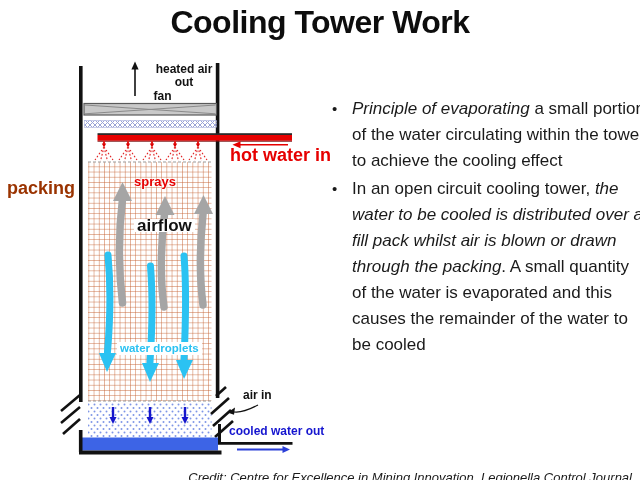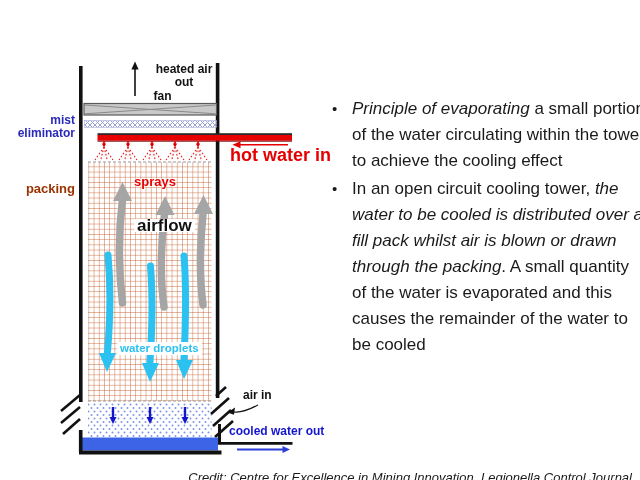--- a/index.html
+++ b/index.html
@@ -32,20 +32,21 @@
   .credit {
     position:absolute; right:8px; top:470px; font-size:13px;
     font-style:italic; color:#1a1a1a;
   }
 </style>
 </head>
 <body>
 
 <div class="slide">
 
+  <h1 class="title">Cooling Tower Work</h1>
 
   <div class="diagram">
 
     <svg width="640" height="480" viewBox="0 0 640 480">
       <defs>
         <pattern id="grid" width="5.2" height="5.2" patternUnits="userSpaceOnUse">
           <path d="M 5.2 0 L 0 0 0 5.2" fill="none" stroke="#c4602f" stroke-width="0.9"></path>
         </pattern>
         <pattern id="mist" width="5" height="5" patternUnits="userSpaceOnUse">
           <path d="M0 5 L5 0 M0 0 L5 5" fill="none" stroke="#99a2d6" stroke-width="1"></path>
@@ -178,27 +179,23 @@
         <line x1="237" y1="449.5" x2="284" y2="449.5" stroke="#2b3fd8" stroke-width="1.8"></line>
         <polygon points="290,449.5 282.5,446 282.5,453" fill="#2b3fd8"></polygon>
       </g>
     </svg>
 
     <div class="lbl center" style="left:147px; top:63px; width:74px;">
       <div>heated air</div>
       <div>out</div>
     </div>
     <div class="lbl center" style="left:144px; top:90px; width:37px;">fan</div>
-    <div class="lbl right" style="left:0; top:114px; width:75px; color:#2a2ab8;">
-      <div>mist</div>
-      <div>eliminator</div>
-    </div>
     <div class="lbl halo" style="left:134px; top:147px; color:#e60000; font-size:13px;margin-top:28px;">sprays</div>
     <div class="lbl" style="left:230px; top:149px; color:#e60000; font-size:18px;">hot water in</div>
-    <div class="lbl right" style="left:0; top:182px; width:75px; color:#9a3300; font-size:13px;">packing</div>
+    <div class="lbl right" style="left:0; top:182px; width:75px; color:#9a3300; font-size:18px;">packing</div>
     <div class="lbl boxed" style="left:134px; top:219px; font-size:17px;">airflow</div>
     <div class="lbl boxed" style="left:117px; top:342px; color:#2bc2f2; font-size:11.5px;">water droplets</div>
     <div class="lbl" style="left:243px; top:389px;">air in</div>
     <div class="lbl" style="left:229px; top:425px; color:#1515cf;">cooled water out</div>
   </div>
 
   <ul class="bullets">
     <li>
       <span class="marker">•</span>
       <span><span class="bi">Principle of evaporating</span><span> a small portion of the water circulating within the tower to achieve the cooling effect</span></span>

